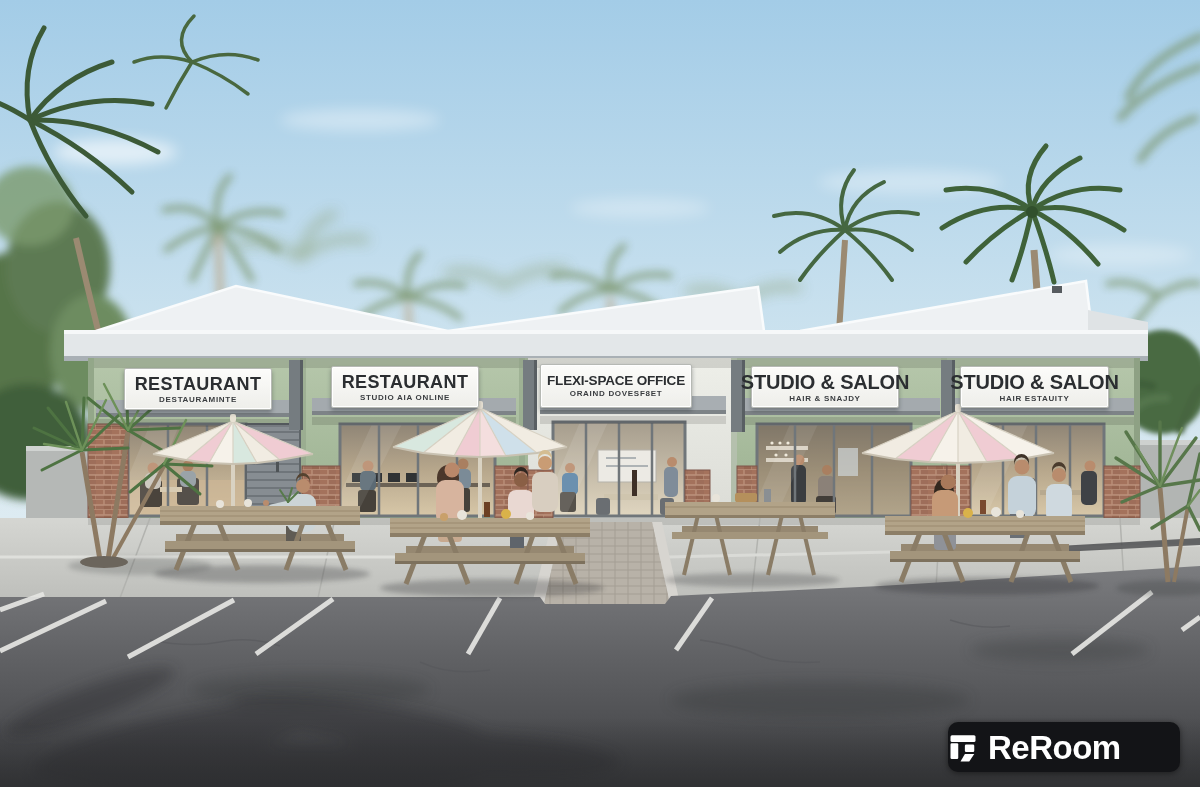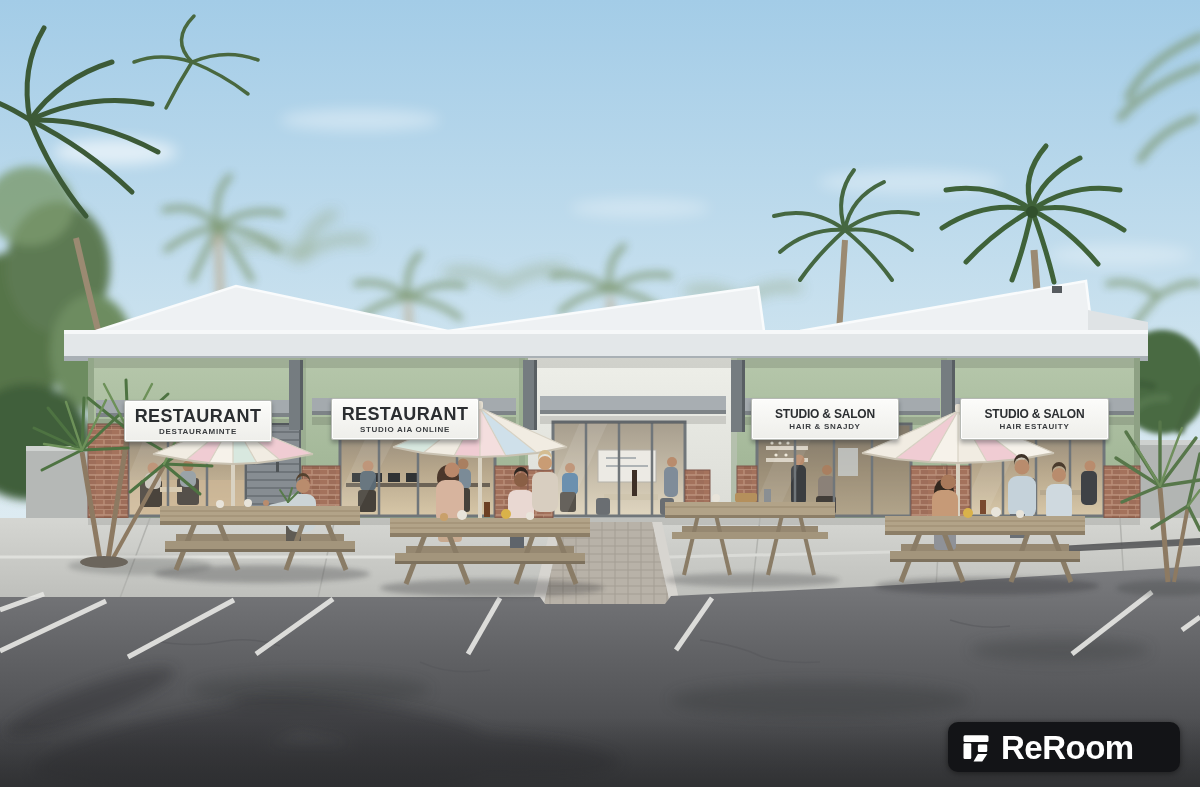--- a/index.html
+++ b/index.html
@@ -1,32 +1,32 @@
 <!DOCTYPE html>
 <html><head>
 <meta charset="utf-8">
 <style>
   html,body{margin:0;padding:0;background:#222;}
   .scene{position:relative;width:1200px;height:787px;overflow:hidden;font-family:"Liberation Sans",sans-serif;}
   .scene svg.bg{position:absolute;left:0;top:0;}
   .sign{position:absolute;display:flex;flex-direction:column;align-items:center;justify-content:center;
         background:linear-gradient(#fcfcfa,#eeeeea);border:1px solid #b6b9b4;border-radius:2px;
-        box-shadow:0 3px 4px rgba(40,45,50,.38), inset 0 0 0 1px #ffffff;z-index:5;margin-top:32px;}
+        box-shadow:0 3px 4px rgba(40,45,50,.38), inset 0 0 0 1px #ffffff;z-index:5;}
   .sign .t{font-weight:bold;color:#2b2e31;line-height:1;white-space:nowrap;letter-spacing:.4px;}
   .sign .s{font-weight:bold;font-size:8px;color:#3a3d40;line-height:1;margin-top:3px;white-space:nowrap;letter-spacing:.7px;}
   #sign1{left:124px;top:368px;width:146px;height:40px}
   #sign2{left:331px;top:366px;width:146px;height:40px}
   #sign3{left:540px;top:364px;width:150px;height:42px}
   #sign4{left:751px;top:366px;width:146px;height:40px}
   #sign5{left:960px;top:366px;width:147px;height:40px}
   #sign1 .t,#sign2 .t{font-size:18px}
   #sign3 .t{font-size:13.5px;letter-spacing:-0.2px}
-  #sign4 .t,#sign5 .t{font-size:12px;letter-spacing:-0.2px}
+  #sign4 .t,#sign5 .t{font-size:20px;letter-spacing:-0.2px}
   .badge{position:absolute;left:948px;top:722px;width:232px;height:50px;background:#131417;border-radius:10px;
-         display:flex;align-items:center;padding-left:13px;box-sizing:border-box;gap:10px;z-index:6;
+         display:flex;align-items:center;padding-left:0;box-sizing:border-box;gap:10px;z-index:6;
          box-shadow:0 1px 6px rgba(0,0,0,.5);}
   .badge .lbl{color:#fff;font-weight:bold;font-size:33px;letter-spacing:-0.5px;line-height:1;}
 </style>
 </head>
 <body>
 
 <div class="scene">
 
 <svg class="bg" width="1200" height="787" viewBox="0 0 1200 787">
   <defs>
@@ -764,20 +764,24 @@
 </svg>
 
 <div class="sign" id="sign1">
   <div class="t">RESTAURANT</div>
   <div class="s">DESTAURAMINTE</div>
 </div>
 <div class="sign" id="sign2">
   <div class="t">RESTAURANT</div>
   <div class="s">STUDIO AIA ONLINE</div>
 </div>
+<div class="sign" id="sign3">
+  <div class="t">FLEXI-SPACE OFFICE</div>
+  <div class="s">ORAIND DOVESF8ET</div>
+</div>
 <div class="sign" id="sign4">
   <div class="t">STUDIO &amp; SALON</div>
   <div class="s">HAIR &amp; SNAJDY</div>
 </div>
 <div class="sign" id="sign5">
   <div class="t">STUDIO &amp; SALON</div>
   <div class="s">HAIR ESTAUITY</div>
 </div>
 
 <div class="badge">

